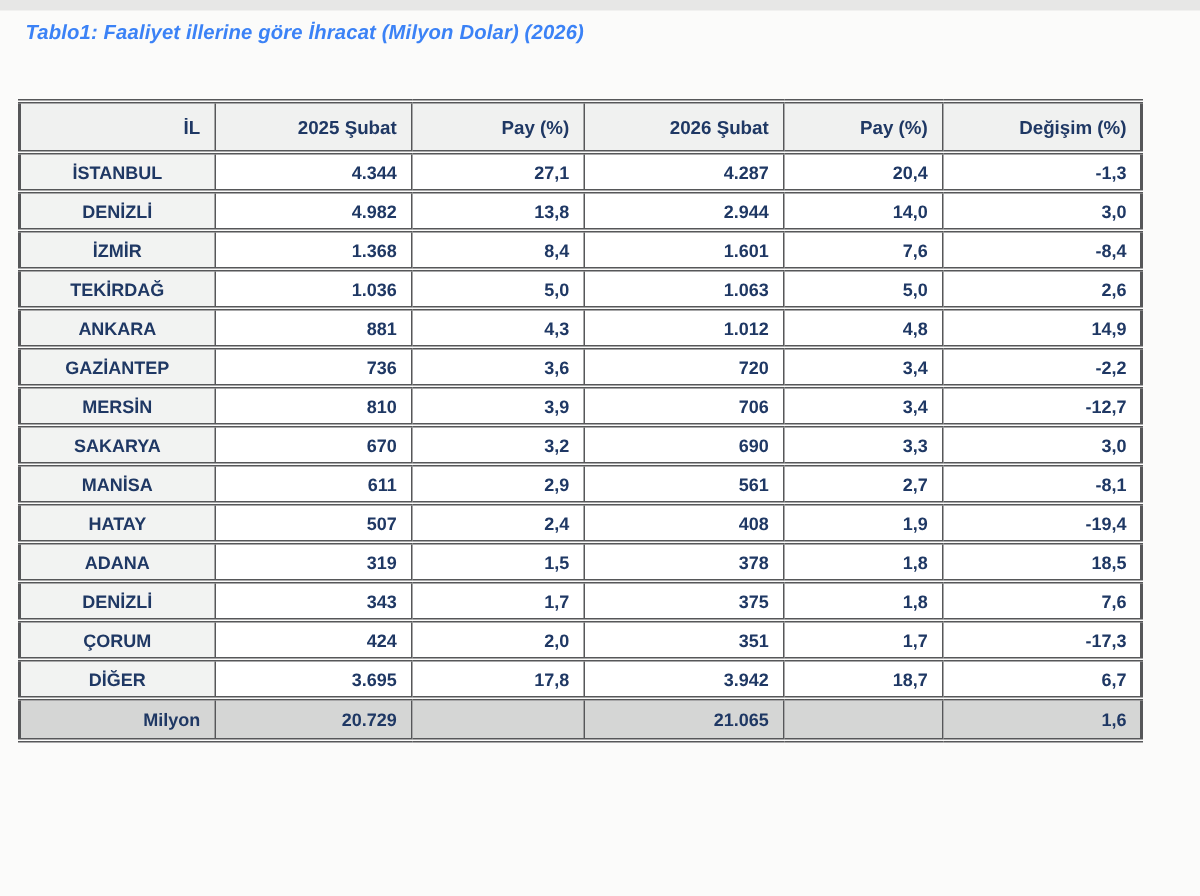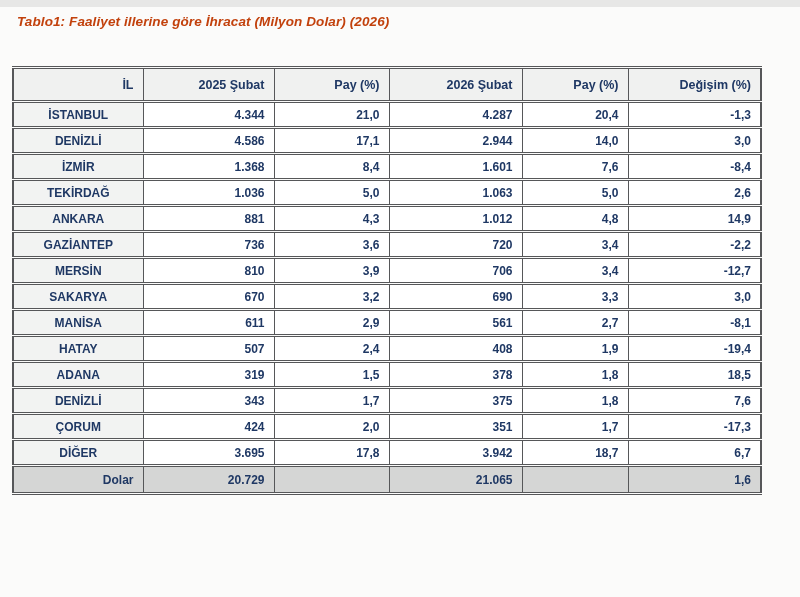--- a/index.html
+++ b/index.html
@@ -11,21 +11,21 @@
     position: relative;
     overflow: hidden;
   }
   .top-strip {
     position: absolute; left: 0; top: 0; width: 800px; height: 7px;
     background: #e7e7e6;
   }
   .title {
     position: absolute; left: 17px; top: 14px;
     font-size: 13.5px; font-weight: bold; font-style: italic;
-    color: #c2410c; letter-spacing: 0.1px;
+    color: #3b82f6; letter-spacing: 0.1px;
   }
   table.export {
     position: absolute; left: 12px; top: 66px;
     width: 748px;
     border-collapse: collapse;
     table-layout: fixed;
     border: 2px solid #565759;
   }
   table.export th, table.export td {
     border-left: 1.5px solid #565759;
@@ -82,29 +82,29 @@
       <th>Pay (%)</th>
       <th>2026 Şubat</th>
       <th>Pay (%)</th>
       <th>Değişim (%)</th>
     </tr>
   </thead>
   <tbody id="table-body">
       <tr>
         <td class="il">İSTANBUL</td>
         <td class="num">4.344</td>
-        <td class="num">21,0</td>
+        <td class="num">27,1</td>
         <td class="num">4.287</td>
         <td class="num">20,4</td>
         <td class="num">-1,3</td>
       </tr>
       <tr>
         <td class="il">DENİZLİ</td>
-        <td class="num">4.586</td>
-        <td class="num">17,1</td>
+        <td class="num">4.982</td>
+        <td class="num">13,8</td>
         <td class="num">2.944</td>
         <td class="num">14,0</td>
         <td class="num">3,0</td>
       </tr>
       <tr>
         <td class="il">İZMİR</td>
         <td class="num">1.368</td>
         <td class="num">8,4</td>
         <td class="num">1.601</td>
         <td class="num">7,6</td>
@@ -192,21 +192,21 @@
       </tr>
       <tr>
         <td class="il">DİĞER</td>
         <td class="num">3.695</td>
         <td class="num">17,8</td>
         <td class="num">3.942</td>
         <td class="num">18,7</td>
         <td class="num">6,7</td>
       </tr>
       <tr class="total">
-        <td class="label">Dolar</td>
+        <td class="label">Milyon</td>
         <td class="num">20.729</td>
         <td class="num"></td>
         <td class="num">21.065</td>
         <td class="num"></td>
         <td class="num">1,6</td>
       </tr>
     </tbody>
 </table>
 
 </body></html>

